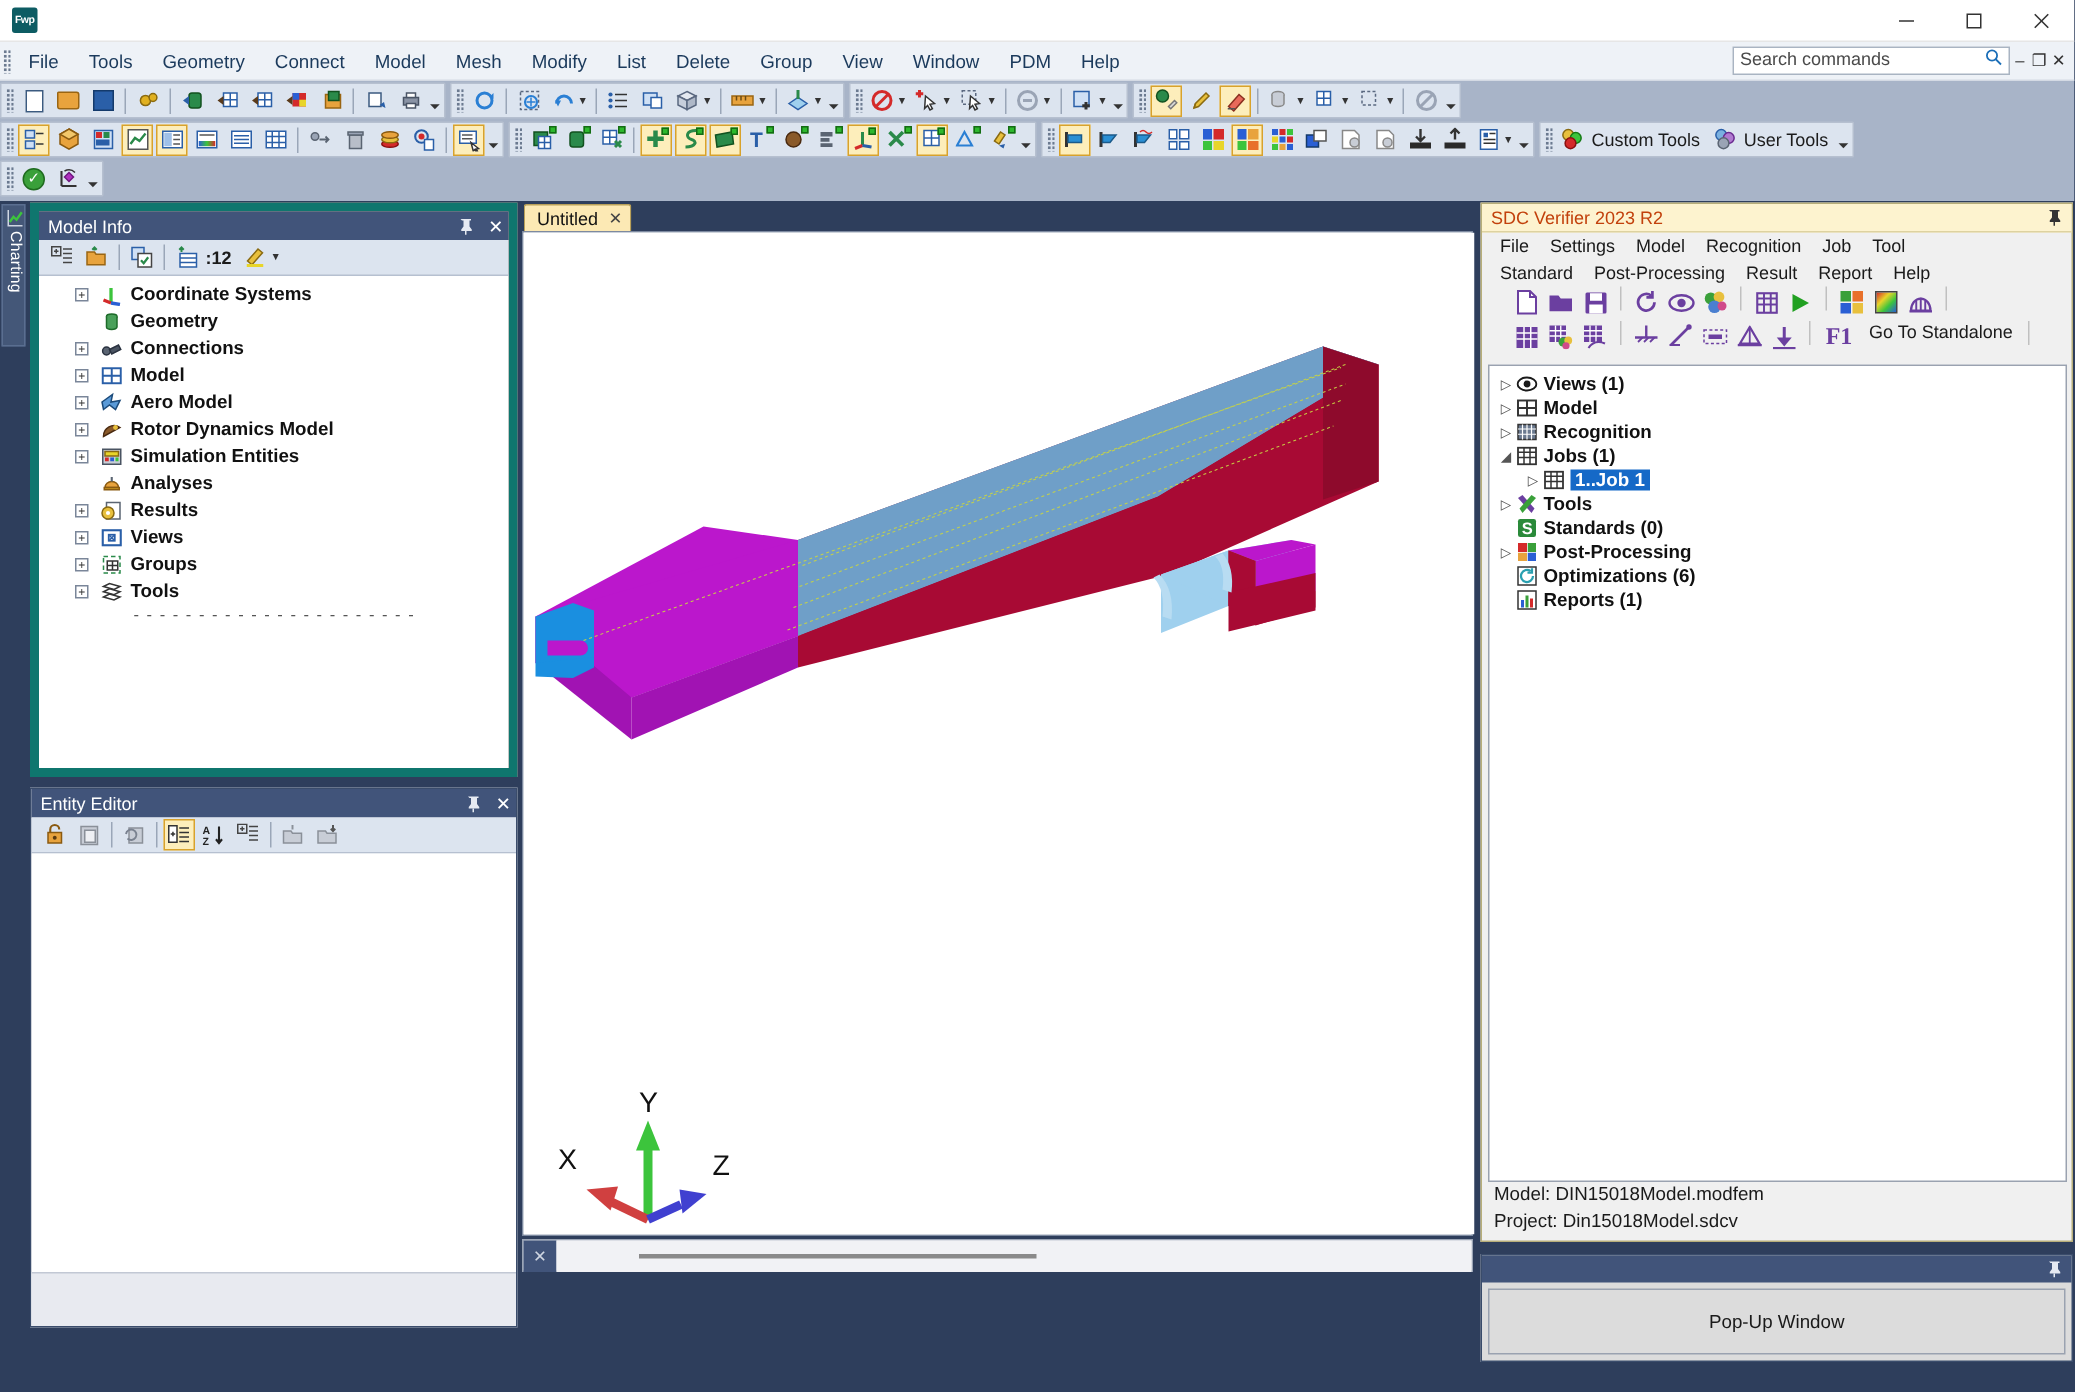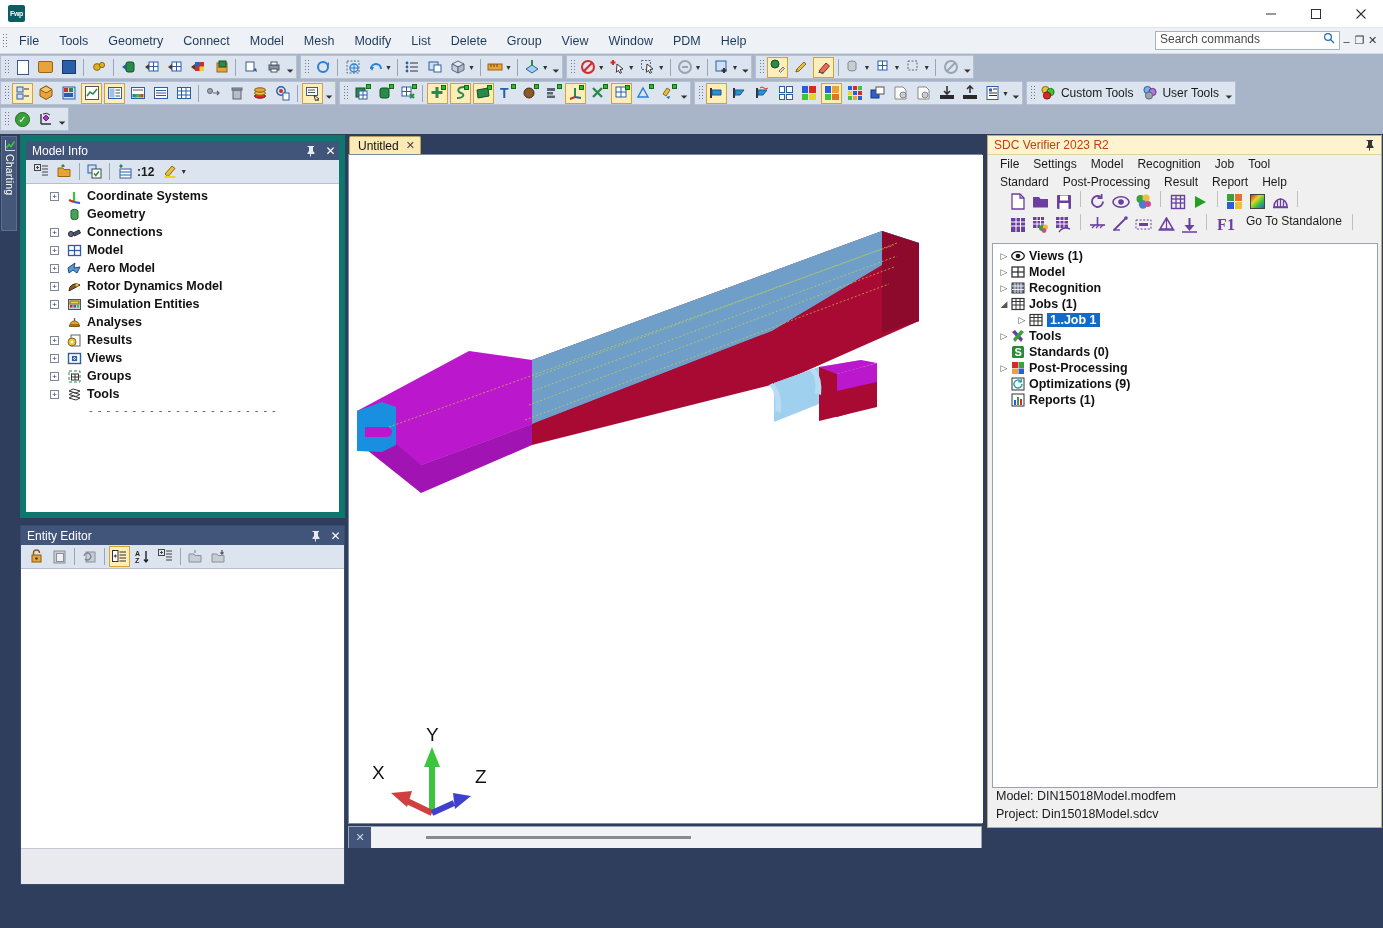--- a/index.html
+++ b/index.html
@@ -1561,36 +1561,47 @@
         <span>Post-Processing</span>
       </div>
       <div class="sdcnode" style="padding-left:18px">
         <span class="sicon">
           <svg width="14" height="14" viewBox="0 0 14 14">
               <rect x="1" y="1" width="12" height="12" fill="#fff" stroke="#333"></rect>
               <path d="M11 7 a4 4 0 1 1 -1.6 -3.2" fill="none" stroke="#2aa0b0" stroke-width="1.5"></path>
               <path d="M10.3 1.8 v3 h-3" fill="none" stroke="#2aa0b0" stroke-width="1.5"></path>
             </svg>
           </span>
-        <span>Optimizations (9)</span>
+        <span>Optimizations (6)</span>
       </div>
       <div class="sdcnode" style="padding-left:18px">
         <span class="sicon">
           <svg width="14" height="14" viewBox="0 0 14 14">
               <rect x="1" y="1" width="12" height="12" fill="#fff" stroke="#333"></rect>
               <rect x="3" y="7" width="2" height="5" fill="#2a5fd4"></rect>
               <rect x="6" y="4" width="2" height="8" fill="#3aa03a"></rect>
               <rect x="9" y="6" width="2" height="6" fill="#d42a2a"></rect>
             </svg>
           </span>
         <span>Reports (1)</span>
       </div>
     </div>
 
     <div id="sdc-status">
       <div>Model: DIN15018Model.modfem</div>
       <div>Project: Din15018Model.sdcv</div>
     </div>
   </div>
 
+  <div id="popup">
+    <div id="popup-head">
+      <span class="pin">
+        <svg width="11" height="12" viewBox="0 0 11 12">
+            <path d="M2 1 h7 v1 h-1 v4 l1.5 2 v1 h-7 v-1 l1.5-2 v-4 h-1z" fill="#e6eaf2"></path>
+            <line x1="5.5" y1="9" x2="5.5" y2="11.5" stroke="#e6eaf2"></line>
+          </svg>
+      </span>
+    </div>
+    <div id="popup-body">Pop-Up Window</div>
+  </div>
 
 
 </div>
 
 </body></html>

